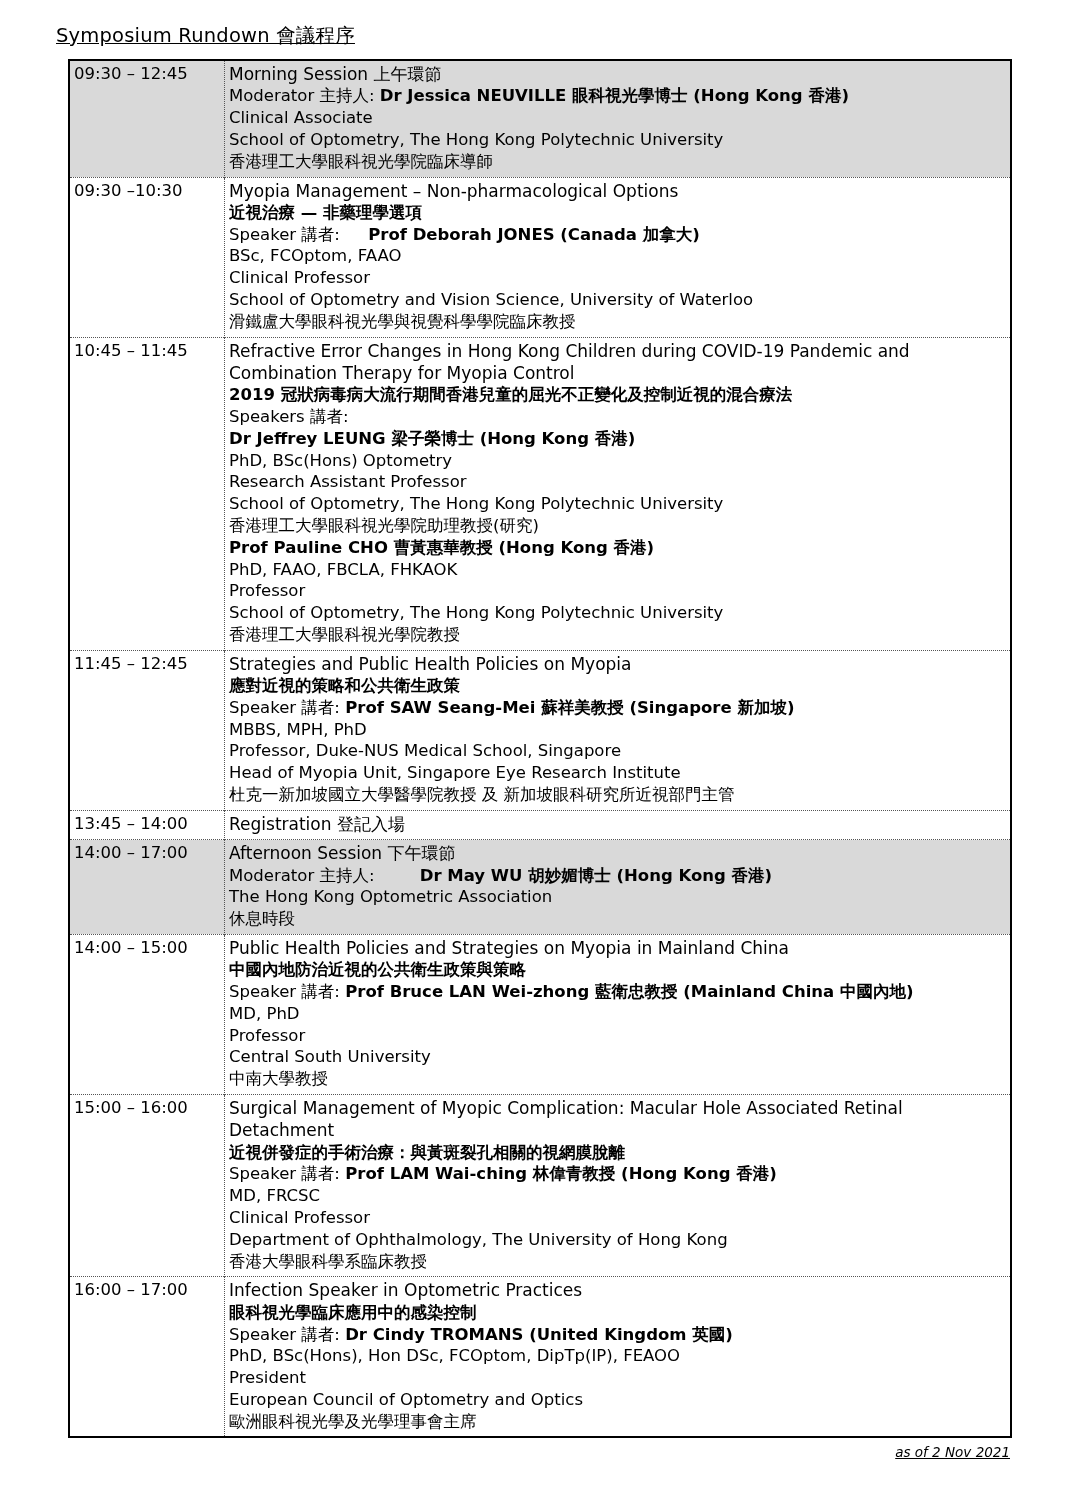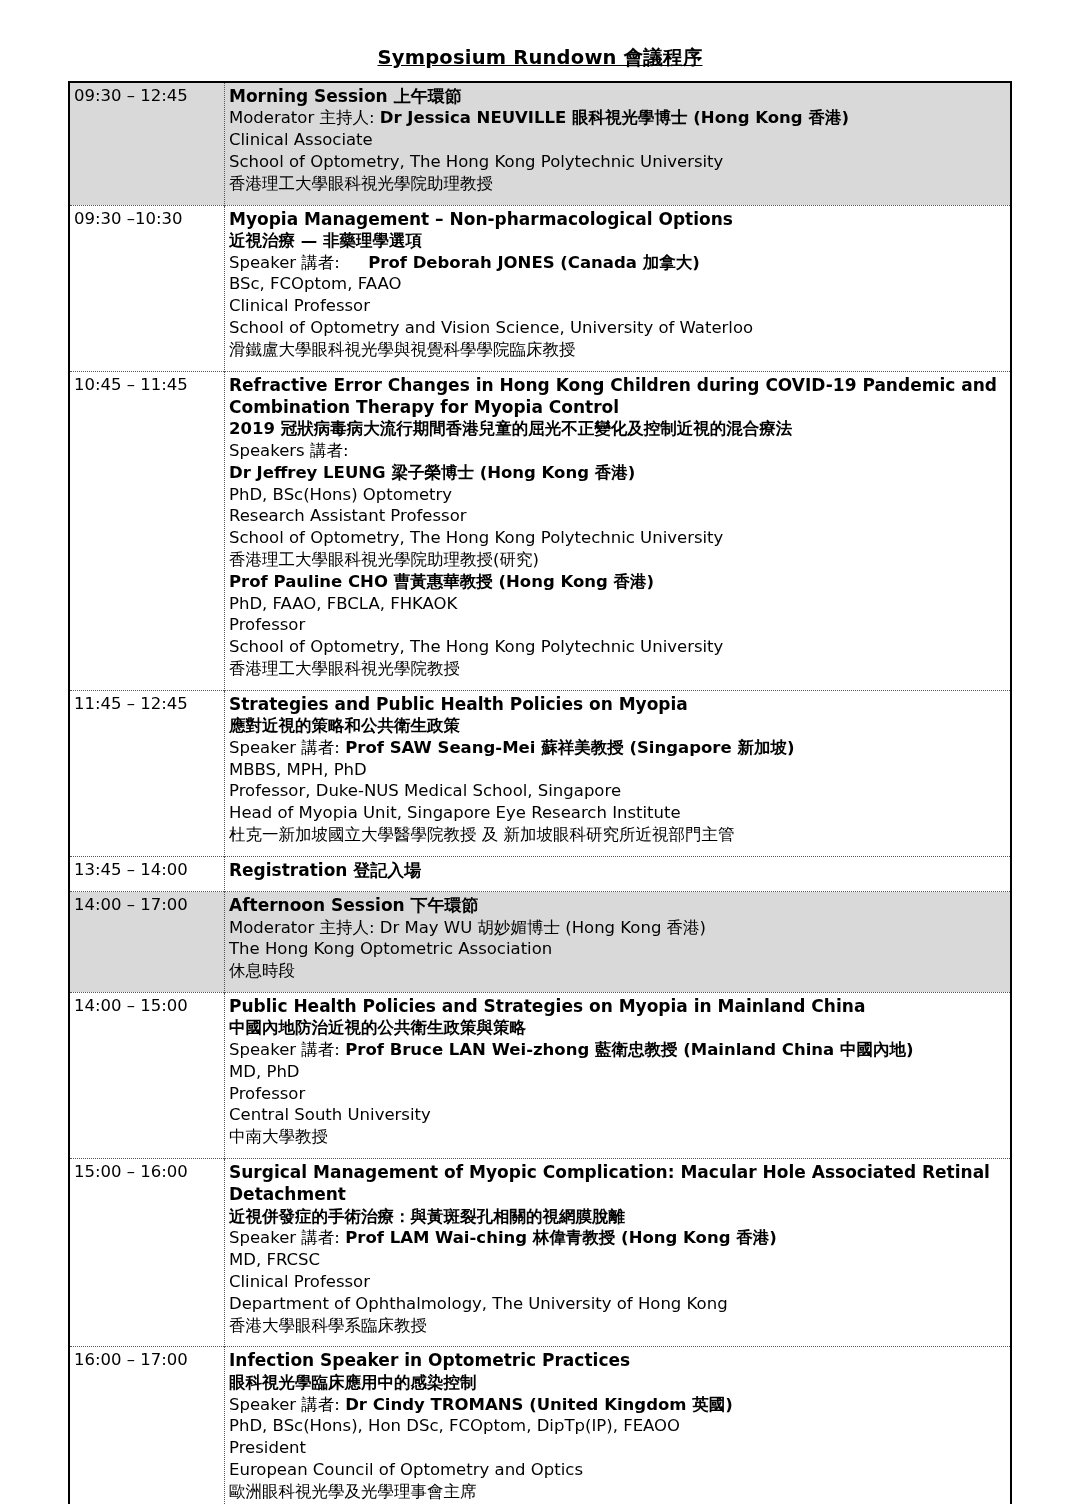--- a/index.html
+++ b/index.html
@@ -15,58 +15,58 @@
     -webkit-font-smoothing: antialiased;
   }
   .page {
     position: relative;
     width: 1080px;
     min-height: 1504px;
     box-sizing: border-box;
     padding: 22px 56px 10px 56px;
   }
   .doc-title {
-    text-align: center;
+    text-align: left;
     font-size: 19.5px;
-    font-weight: bold;
+    font-weight: normal;
     text-decoration: underline;
     letter-spacing: 0.2px;
-    margin: 22px 0 10px 0;
+    margin: 0 0 10px 0;
   }
   table.rundown {
     width: 944px;
     margin: 0 auto;
     border-collapse: collapse;
     table-layout: fixed;
     border: 2px solid #000;
   }
   table.rundown td {
     vertical-align: top;
-    padding: 2px 4px 10px 4px;
+    padding: 2px 4px 4px 4px;
     font-size: 16.5px;
     line-height: 1.32;
   }
   td.time {
     width: 146px;
     border-right: 1px dotted #555;
     white-space: nowrap;
     font-size: 16.5px;
     padding-left: 5px;
     padding-right: 2px;
   }
   tr.row + tr.row td {
     border-top: 1px dotted #555;
   }
   tr.shaded td {
     background: #d9d9d9;
   }
   .ln { display: block; }
   .b { font-weight: bold; }
   .hdr {
-    font-weight: bold;
+    font-weight: normal;
     font-size: 17px;
   }
   .footer-wrap {
     width: 944px;
     margin: 0 auto;
   }
   .asof {
     text-align: right;
     font-style: italic;
     font-size: 13.5px;
@@ -84,21 +84,21 @@
 
   <table class="rundown">
     <tbody>
         <tr class="row shaded">
           <td class="time">09:30 – 12:45</td>
           <td class="body">
             <span class="ln b hdr">Morning Session  上午環節</span>
             <span class="ln"><span>Moderator 主持人: </span><span style="font-weight: bold; text-align: right;">Dr Jessica NEUVILLE 眼科視光學博士 (Hong Kong 香港)</span></span>
             <span class="ln">Clinical Associate</span>
             <span class="ln">School of Optometry, The Hong Kong Polytechnic University</span>
-            <span class="ln">香港理工大學眼科視光學院助理教授</span>
+            <span class="ln">香港理工大學眼科視光學院臨床導師</span>
           </td>
         </tr>
         <tr class="row">
           <td class="time">09:30 –10:30</td>
           <td class="body">
             <span class="ln b hdr">Myopia Management – Non-pharmacological Options</span>
             <span class="ln b">近視治療 — 非藥理學選項</span>
             <span class="ln"><span>Speaker 講者: </span><span style="font-weight: bold; margin-left: 23px;">Prof Deborah JONES (Canada 加拿大)</span></span>
             <span class="ln">BSc, FCOptom, FAAO</span>
             <span class="ln">Clinical Professor</span>
@@ -139,21 +139,21 @@
         <tr class="row">
           <td class="time">13:45 – 14:00</td>
           <td class="body">
             <span class="ln b hdr">Registration  登記入場</span>
           </td>
         </tr>
         <tr class="row shaded">
           <td class="time">14:00 – 17:00</td>
           <td class="body">
             <span class="ln b hdr">Afternoon Session  下午環節</span>
-            <span class="ln"><span>Moderator 主持人: </span><span style="font-weight: normal;">Dr May WU 胡妙媚博士 (Hong Kong 香港)</span></span>
+            <span class="ln"><span>Moderator 主持人: </span><span style="font-weight: bold; margin-left: 40px;">Dr May WU 胡妙媚博士 (Hong Kong 香港)</span></span>
             <span class="ln">The Hong Kong Optometric Association</span>
             <span class="ln">休息時段</span>
           </td>
         </tr>
         <tr class="row">
           <td class="time">14:00 – 15:00</td>
           <td class="body">
             <span class="ln b hdr">Public Health Policies and Strategies on Myopia in Mainland China</span>
             <span class="ln b">中國內地防治近視的公共衛生政策與策略</span>
             <span class="ln"><span>Speaker 講者: </span><span style="font-weight: bold;">Prof Bruce LAN Wei-zhong 藍衛忠教授 (Mainland China 中國內地)</span></span>

